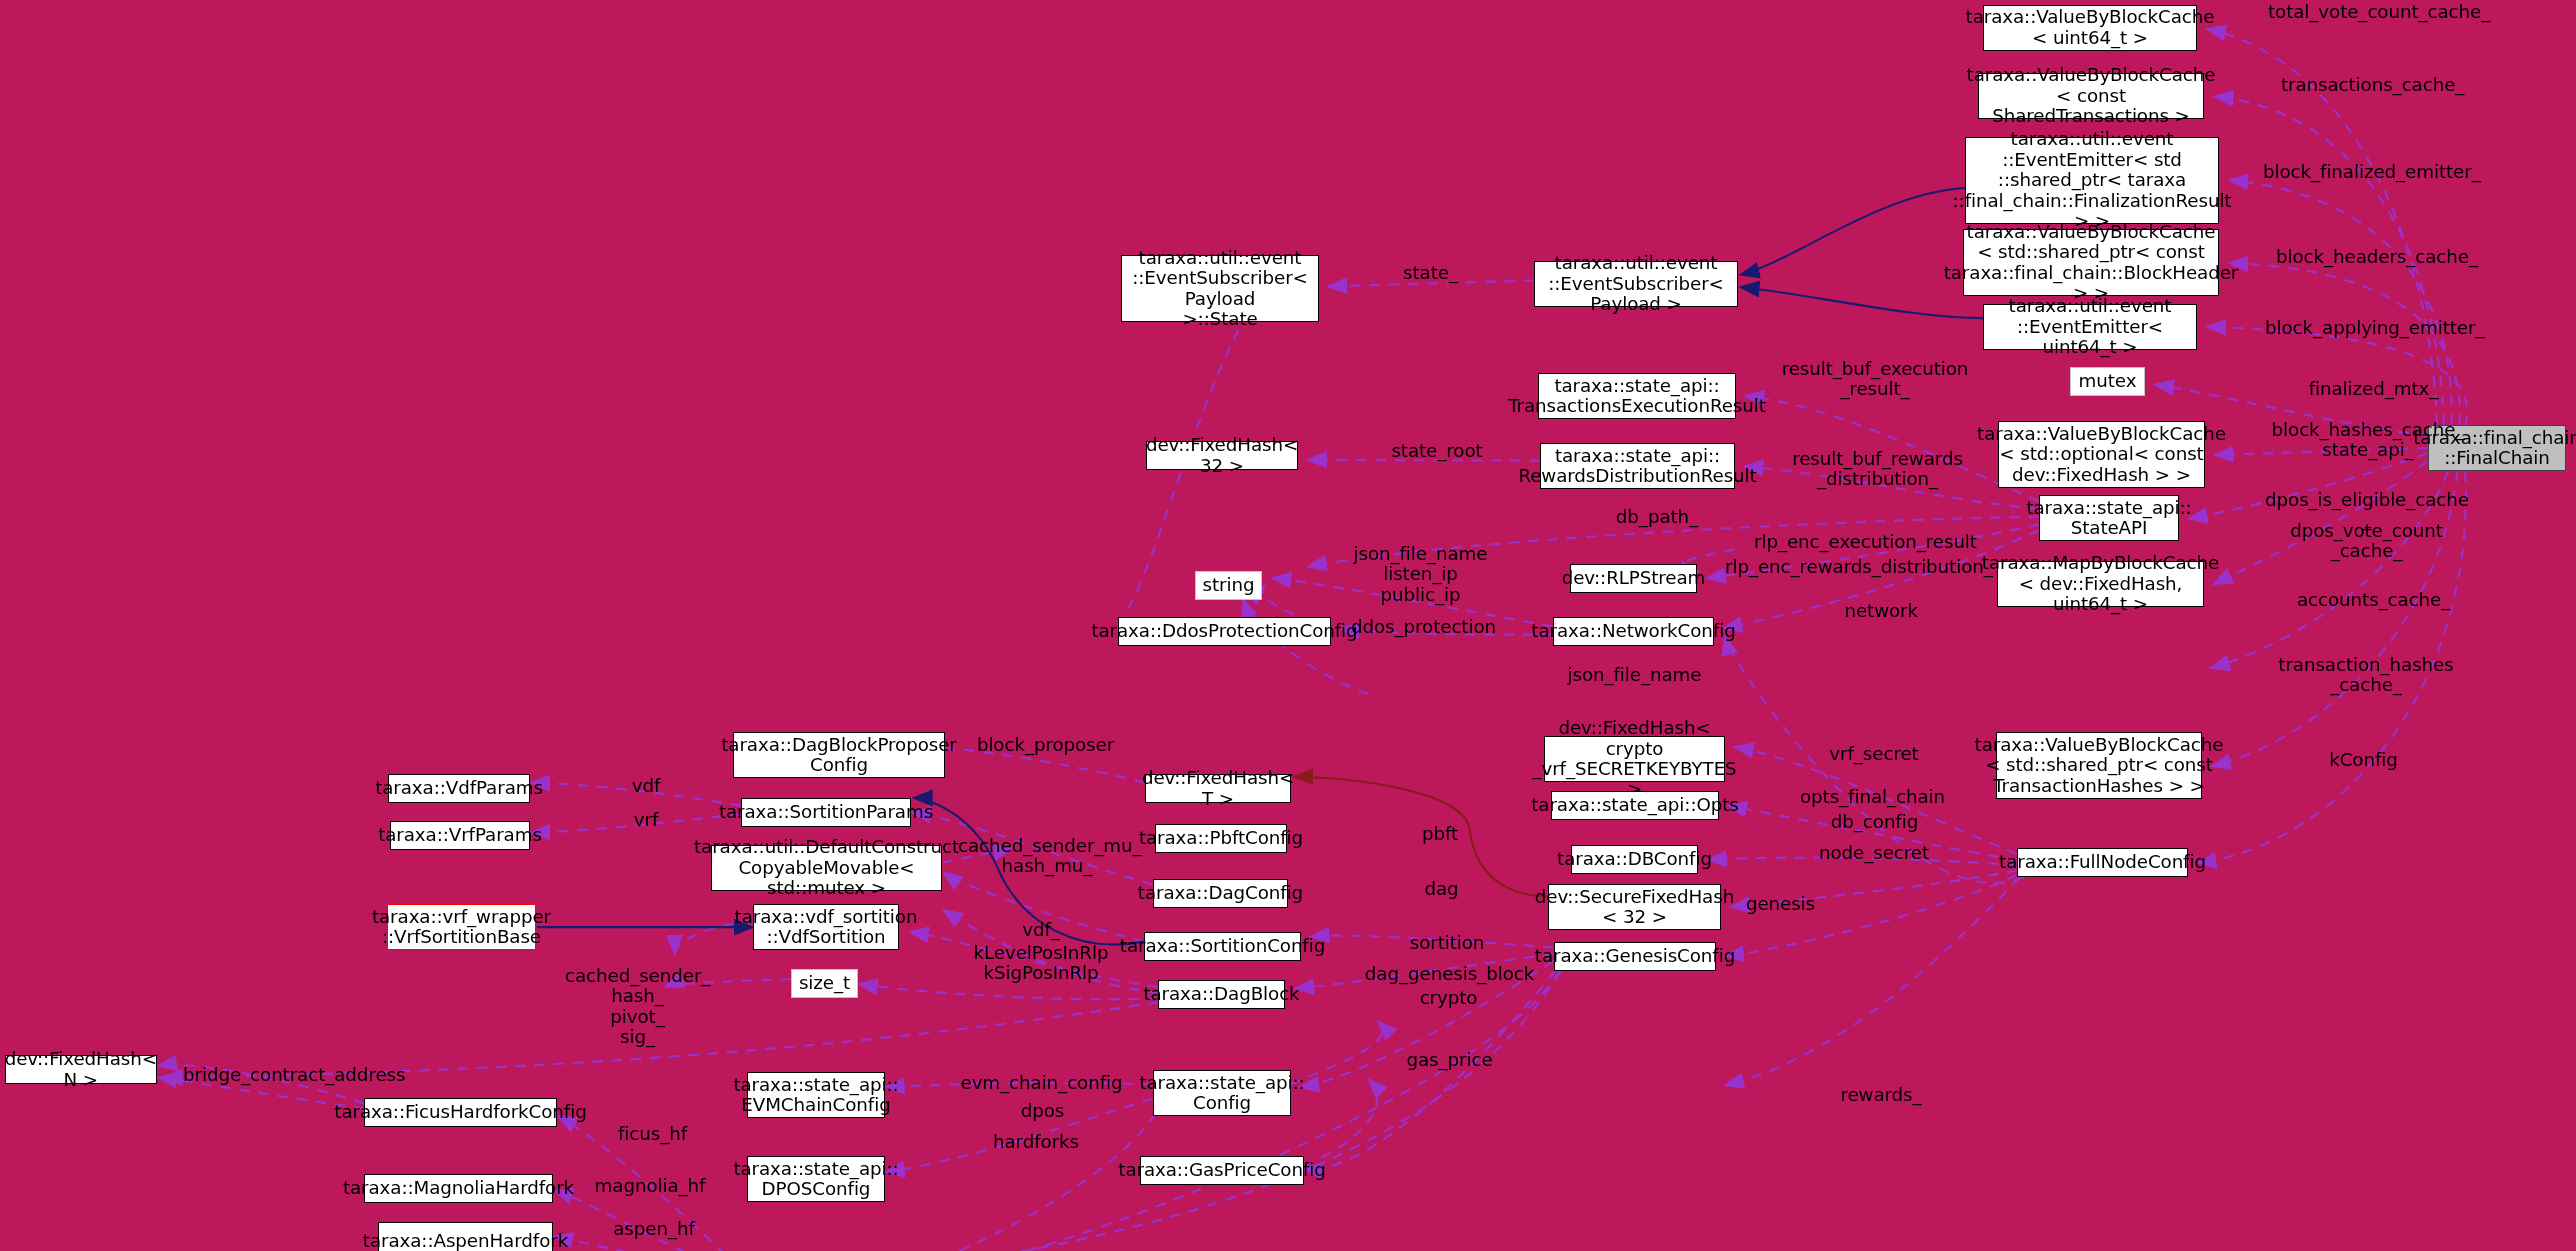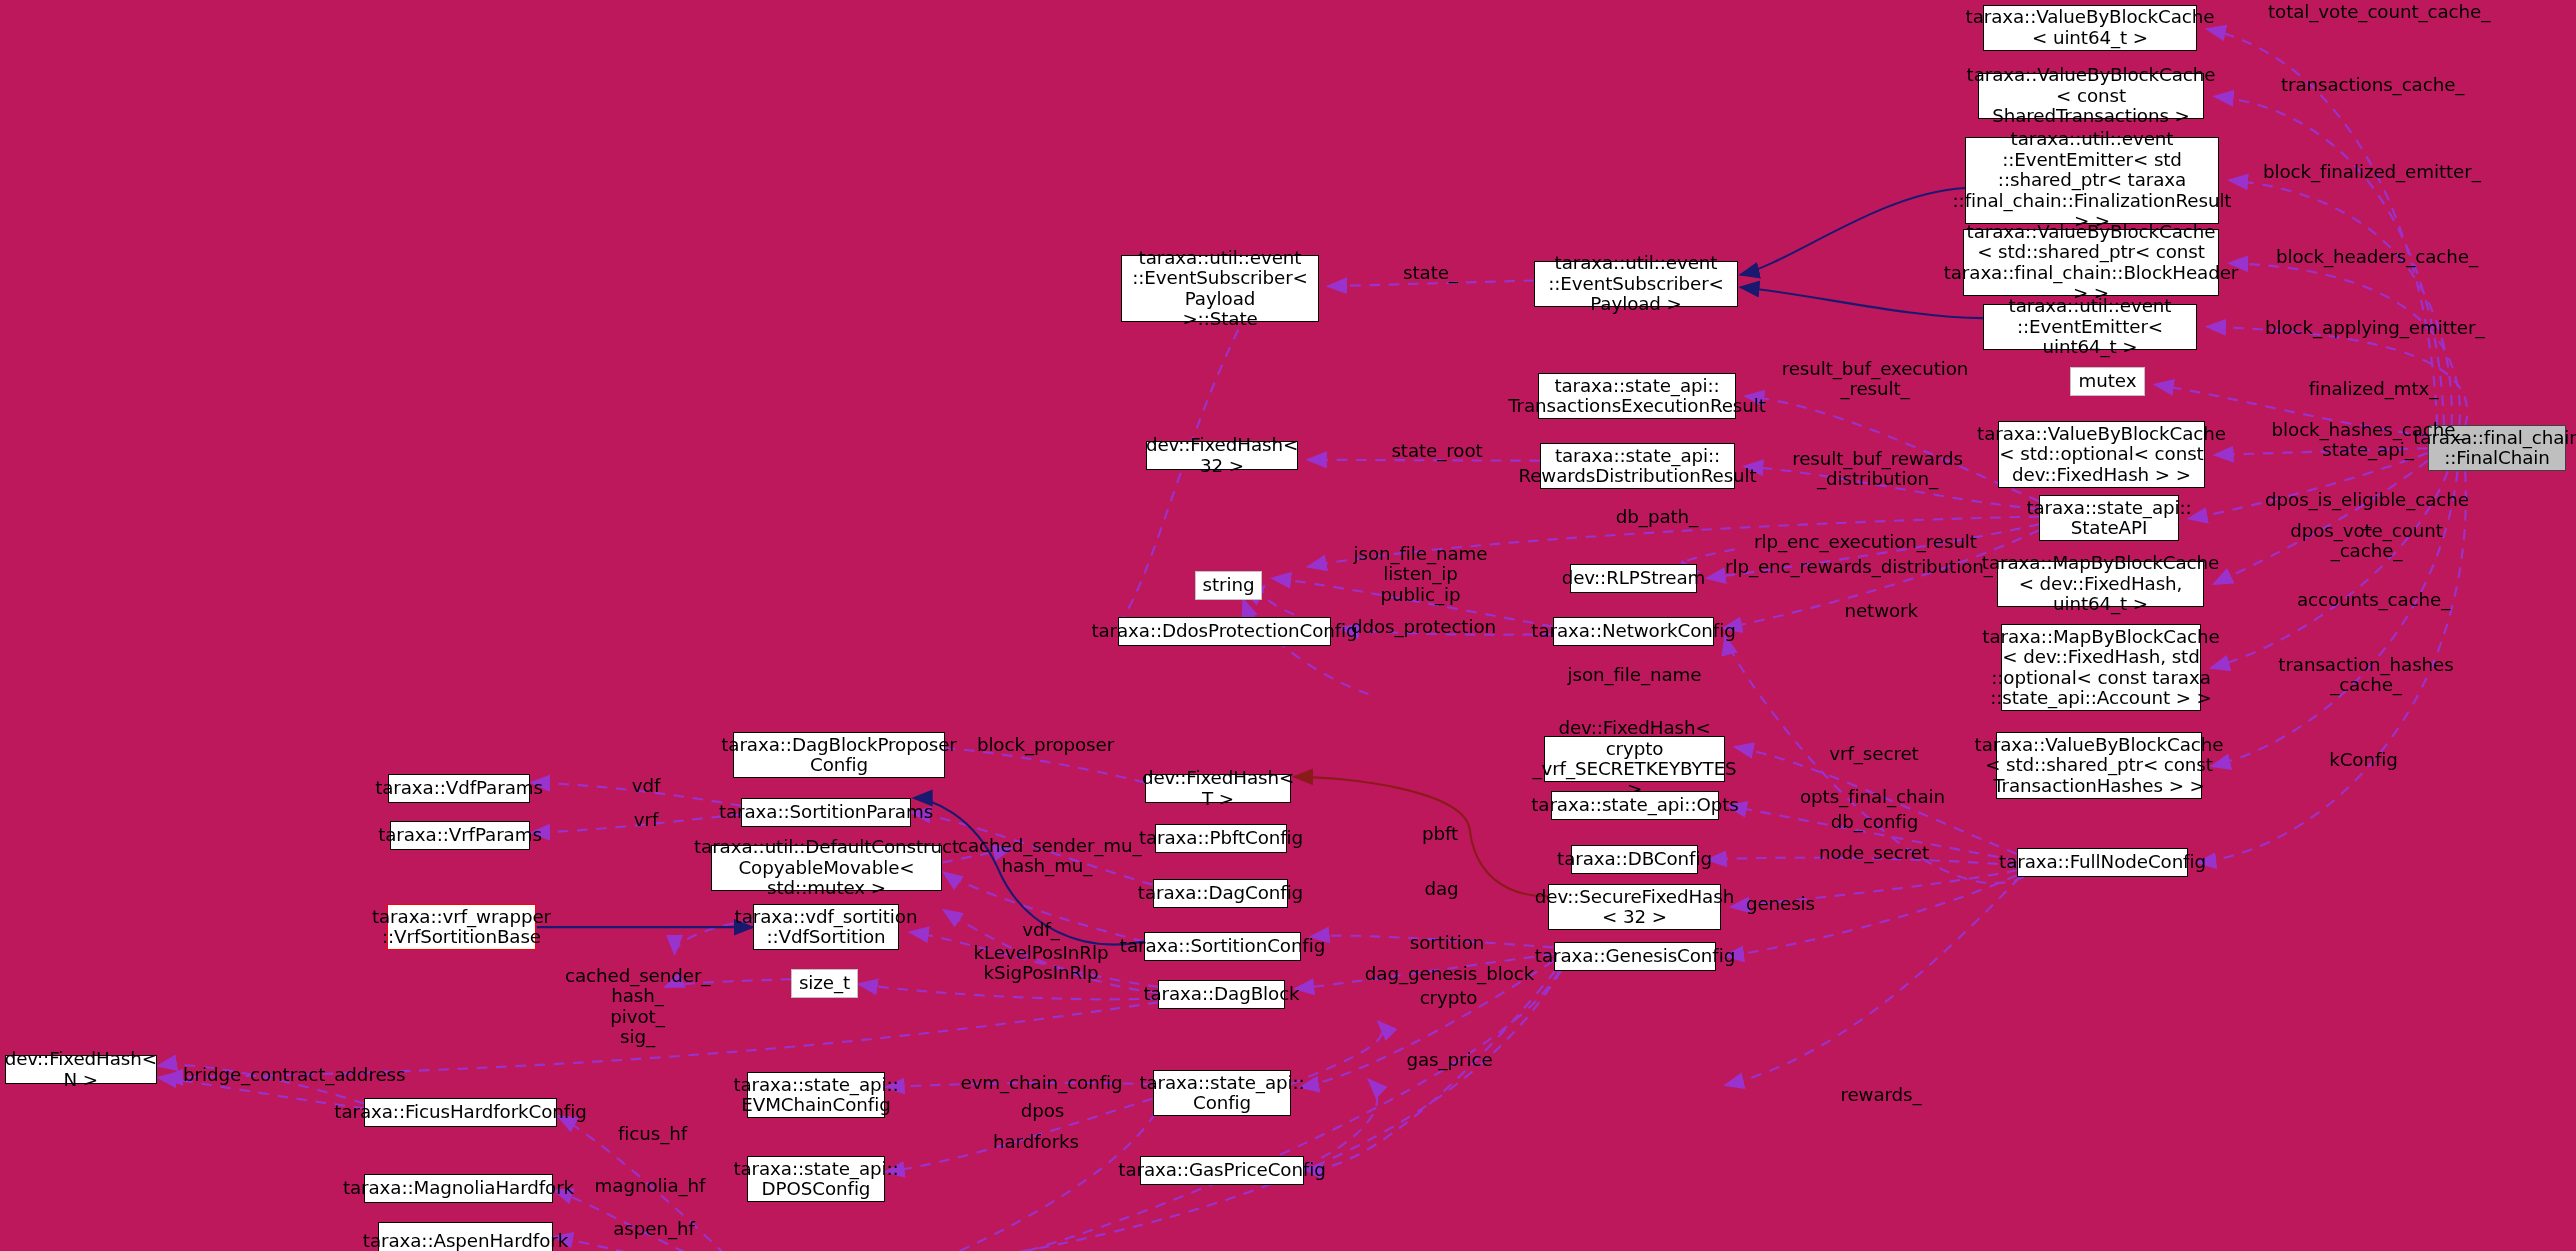--- a/index.html
+++ b/index.html
@@ -158,24 +158,20 @@
     <div class="node" style="left: 1983px; top: 304px; width: 214px; height: 46px;">taraxa::util::event
 ::EventEmitter&lt; uint64_t &gt;</div>
     <div class="node ext" style="left: 2070px; top: 367px; width: 75px; height: 29px;">mutex</div>
     <div class="node" style="left: 1998px; top: 421px; width: 207px; height: 67px;">taraxa::ValueByBlockCache
 &lt; std::optional&lt; const
   dev::FixedHash &gt; &gt;</div>
     <div class="node" style="left: 2039px; top: 495px; width: 140px; height: 46px;">taraxa::state_api::
 StateAPI</div>
     <div class="node" style="left: 1997px; top: 561px; width: 207px; height: 46px;">taraxa::MapByBlockCache
 &lt; dev::FixedHash, uint64_t &gt;</div>
-    <div class="node" style="left: 2001px; top: 624px; width: 200px; height: 87px;">taraxa::MapByBlockCache
-&lt; dev::FixedHash, std
-::optional&lt; const taraxa
-  ::state_api::Account &gt; &gt;</div>
     <div class="node" style="left: 1996px; top: 732px; width: 206px; height: 67px;">taraxa::ValueByBlockCache
 &lt; std::shared_ptr&lt; const
   TransactionHashes &gt; &gt;</div>
     <div class="node" style="left: 2017px; top: 848px; width: 171px; height: 29px;">taraxa::FullNodeConfig</div>
     <div class="node focus" style="left: 2428px; top: 425px; width: 138px; height: 46px;">taraxa::final_chain
 ::FinalChain</div>
     <div class="node" style="left: 1121px; top: 255px; width: 198px; height: 67px;">taraxa::util::event
 ::EventSubscriber&lt; Payload
 &gt;::State</div>
     <div class="node" style="left: 1534px; top: 261px; width: 204px; height: 46px;">taraxa::util::event

